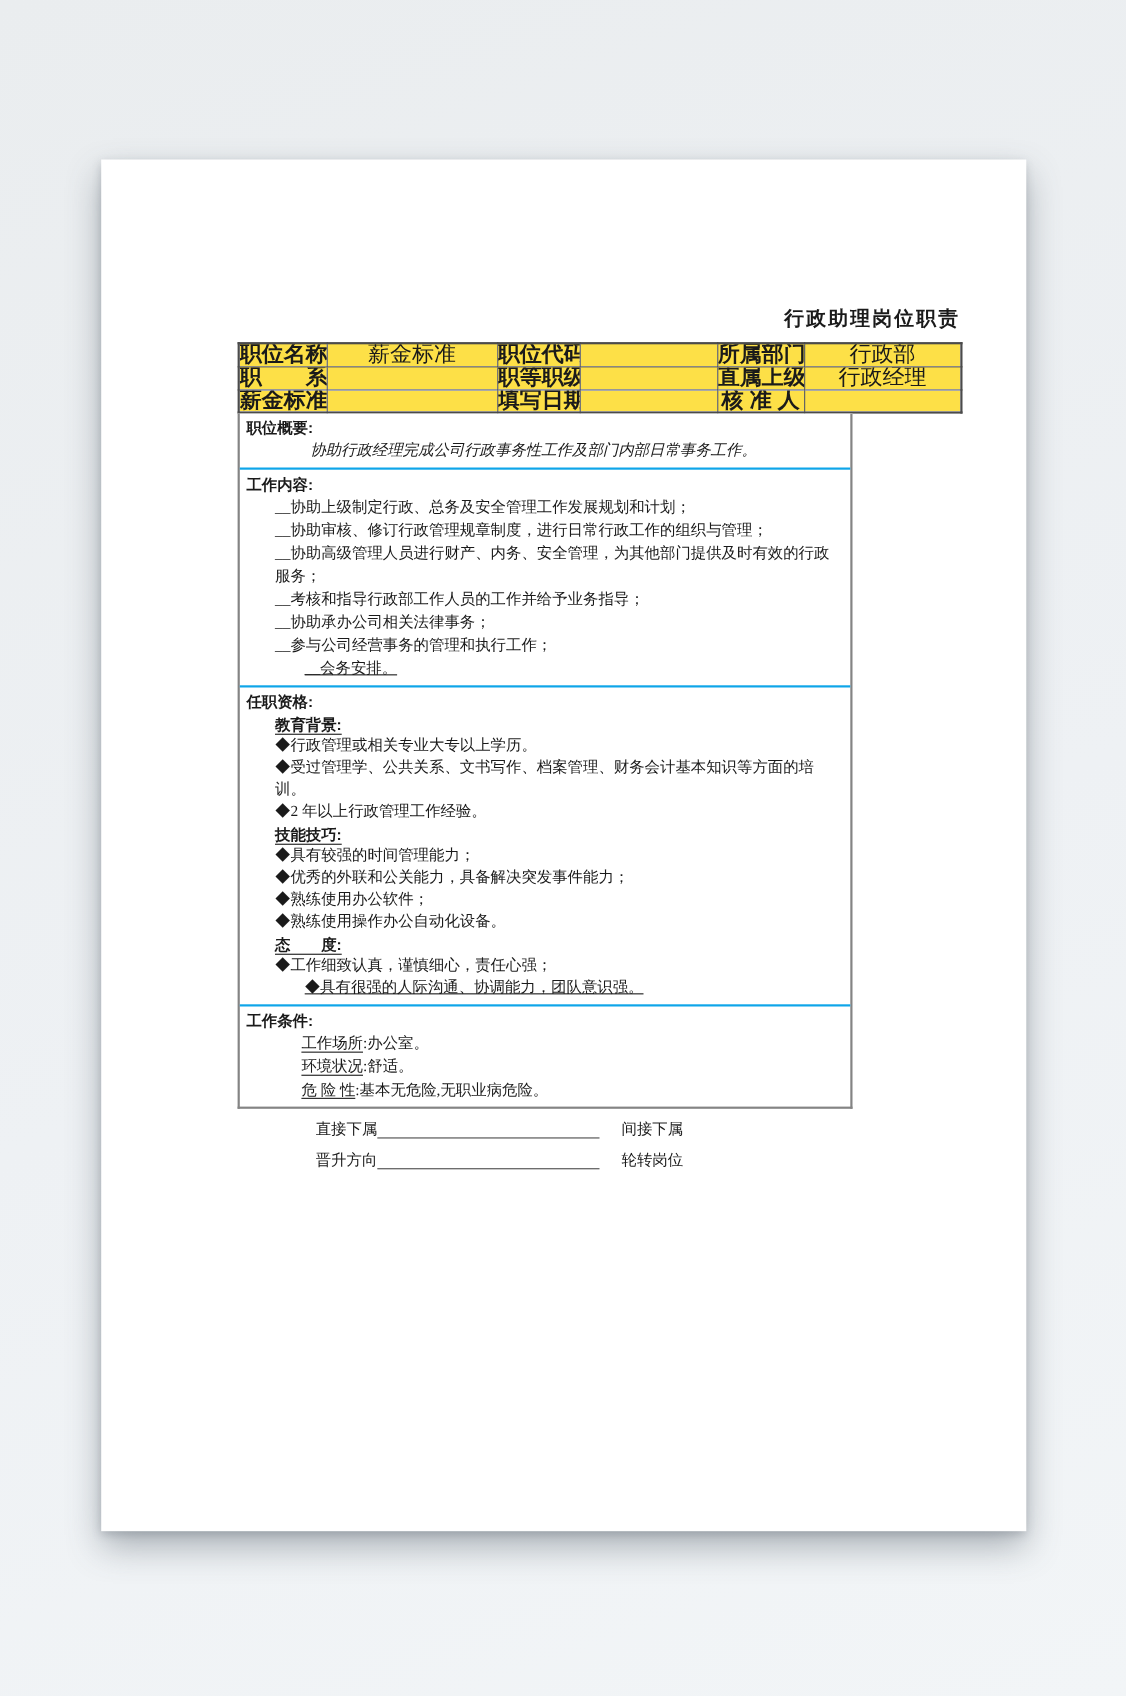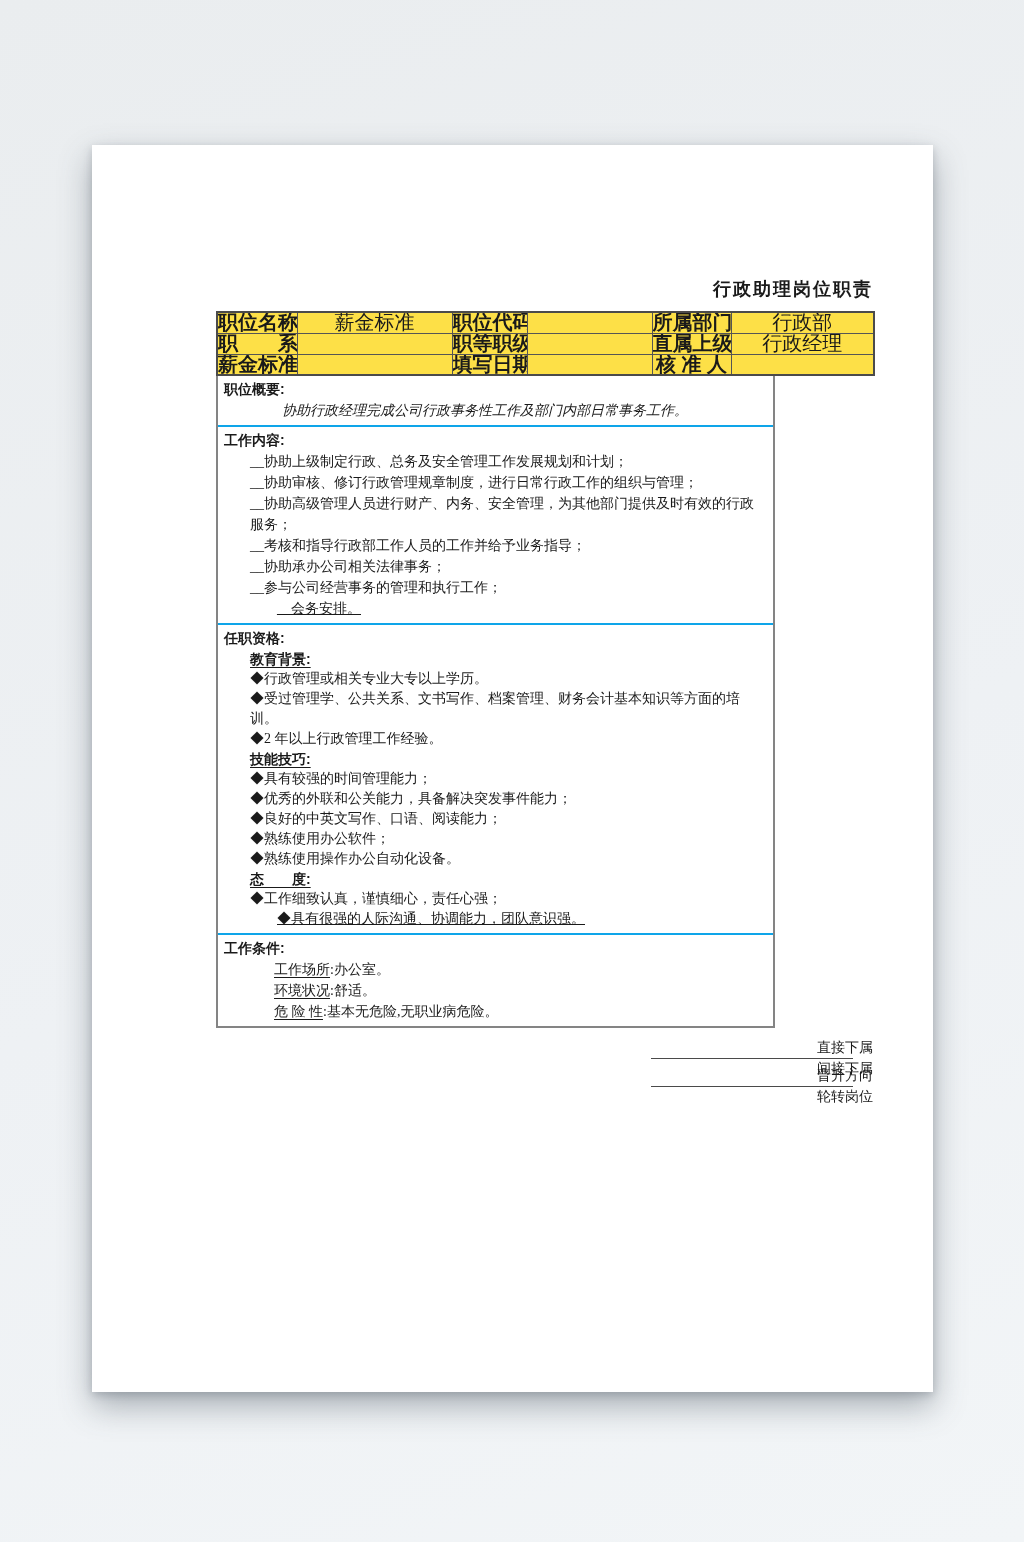--- a/index.html
+++ b/index.html
@@ -66,21 +66,21 @@
   .subhead {
     font-family:"Liberation Sans", sans-serif;
     font-weight:bold;
     text-decoration:underline;
     text-underline-offset:3px;
     padding-left:26px;
   }
   .u { text-decoration:underline; text-underline-offset:3px; }
   
   .footer-fields { margin-top:10px; padding-left:71px; }
-  .footer-row { display:flex; align-items:flex-end; height:28px; font-size:14px;flex-direction:column; }
+  .footer-row { display:flex; align-items:flex-start; height:28px; font-size:14px; }
   .footer-label { flex:0 0 auto; line-height:20px; }
   .fill-line {
     display:inline-block; width:202px; height:17px;
     border-bottom:1px solid #4a4a4a;
     margin-right:20px;
   }
 </style>
 </head>
 <body>
 
@@ -147,21 +147,20 @@
 
         <div class="section sec-quals">
           <div class="sec-heading">任职资格:</div>
           <div class="subhead">教育背景:</div>
           <div class="line ind1">◆行政管理或相关专业大专以上学历。</div>
           <div class="line ind1">◆受过管理学、公共关系、文书写作、档案管理、财务会计基本知识等方面的培训。</div>
           <div class="line ind1">◆2 年以上行政管理工作经验。</div>
           <div class="subhead">技能技巧:</div>
           <div class="line ind1">◆具有较强的时间管理能力；</div>
           <div class="line ind1">◆优秀的外联和公关能力，具备解决突发事件能力；</div>
-          <div class="line ind1">◆良好的中英文写作、口语、阅读能力；</div>
           <div class="line ind1">◆熟练使用办公软件；</div>
           <div class="line ind1">◆熟练使用操作办公自动化设备。</div>
           <div class="subhead">态　　度:</div>
           <div class="line ind1">◆工作细致认真，谨慎细心，责任心强；</div>
           <div class="line ind2">◆具有很强的人际沟通、协调能力，团队意识强。</div>
         </div>
 
         <div class="section">
           <div class="sec-heading">工作条件:</div>
           <div class="ind-cond">

